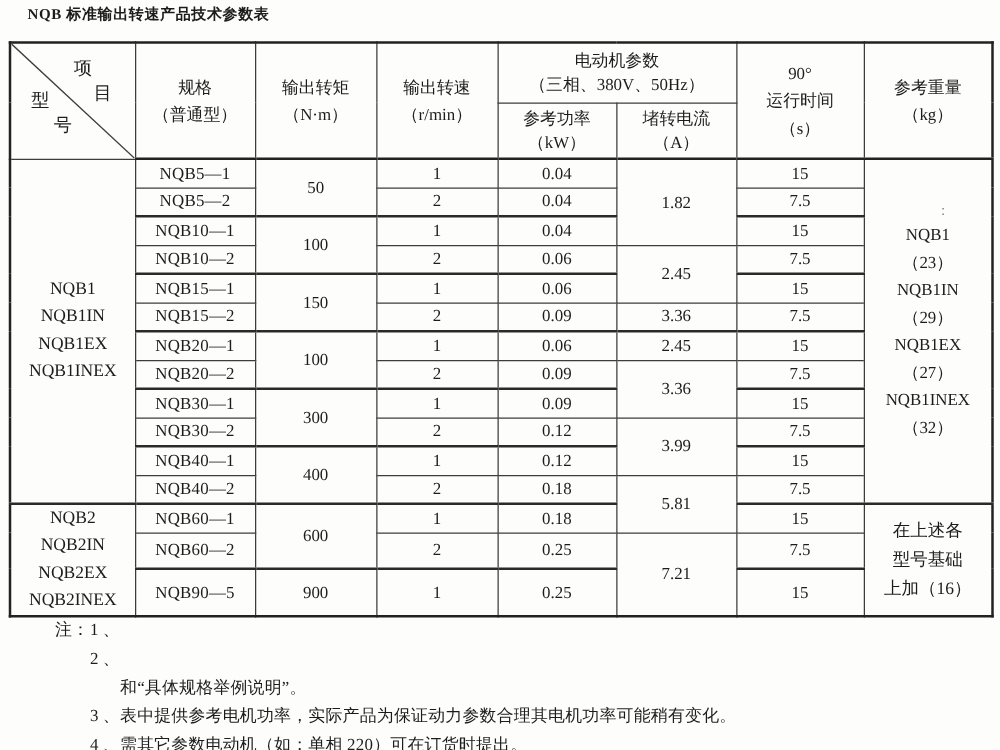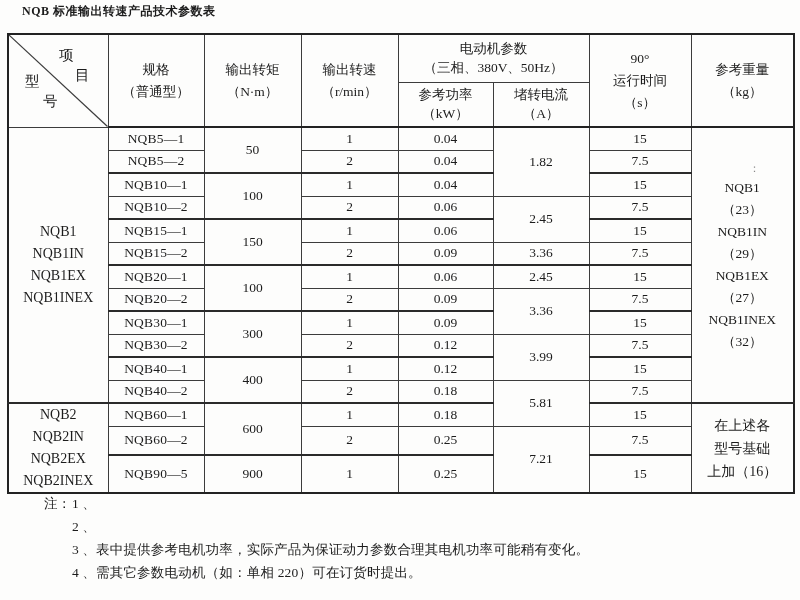--- a/index.html
+++ b/index.html
@@ -281,20 +281,24 @@
 <div class="notes">
   <div class="notes-label">注：</div>
   <div class="note-lines" id="note-lines">
       <div class="note-line">
         <span class="note-num">1 、</span>
       </div>
       <div class="note-line">
         <span class="note-num">2 、</span>
       </div>
       <div class="note-line">
+        <span class="note-num"></span>
+        <span class="note-text">和“具体规格举例说明”。</span>
+      </div>
+      <div class="note-line">
         <span class="note-num">3 、</span>
         <span class="note-text">表中提供参考电机功率，实际产品为保证动力参数合理其电机功率可能稍有变化。</span>
       </div>
       <div class="note-line">
         <span class="note-num">4 、</span>
         <span class="note-text">需其它参数电动机（如：单相 220）可在订货时提出。</span>
       </div>
     </div>
 </div>
 

